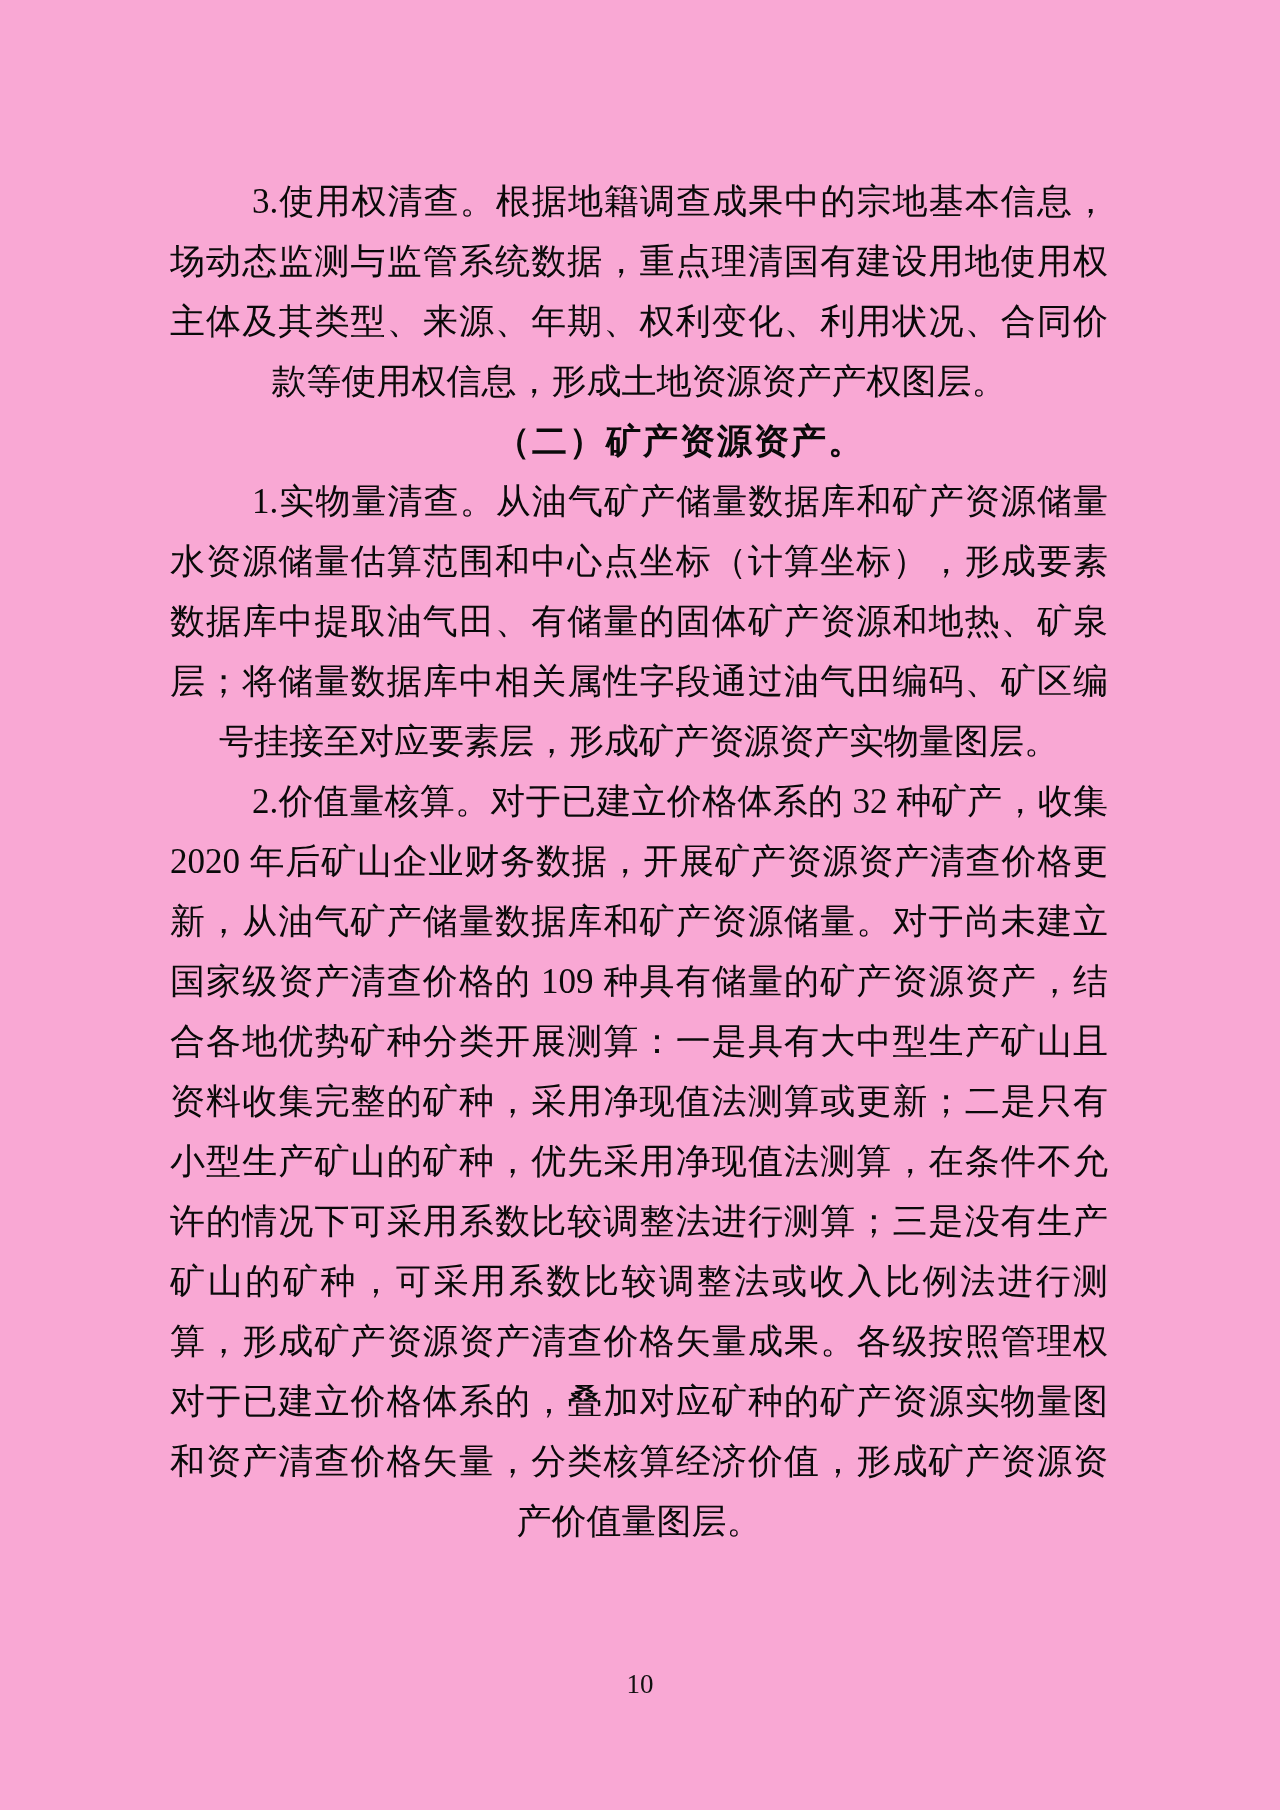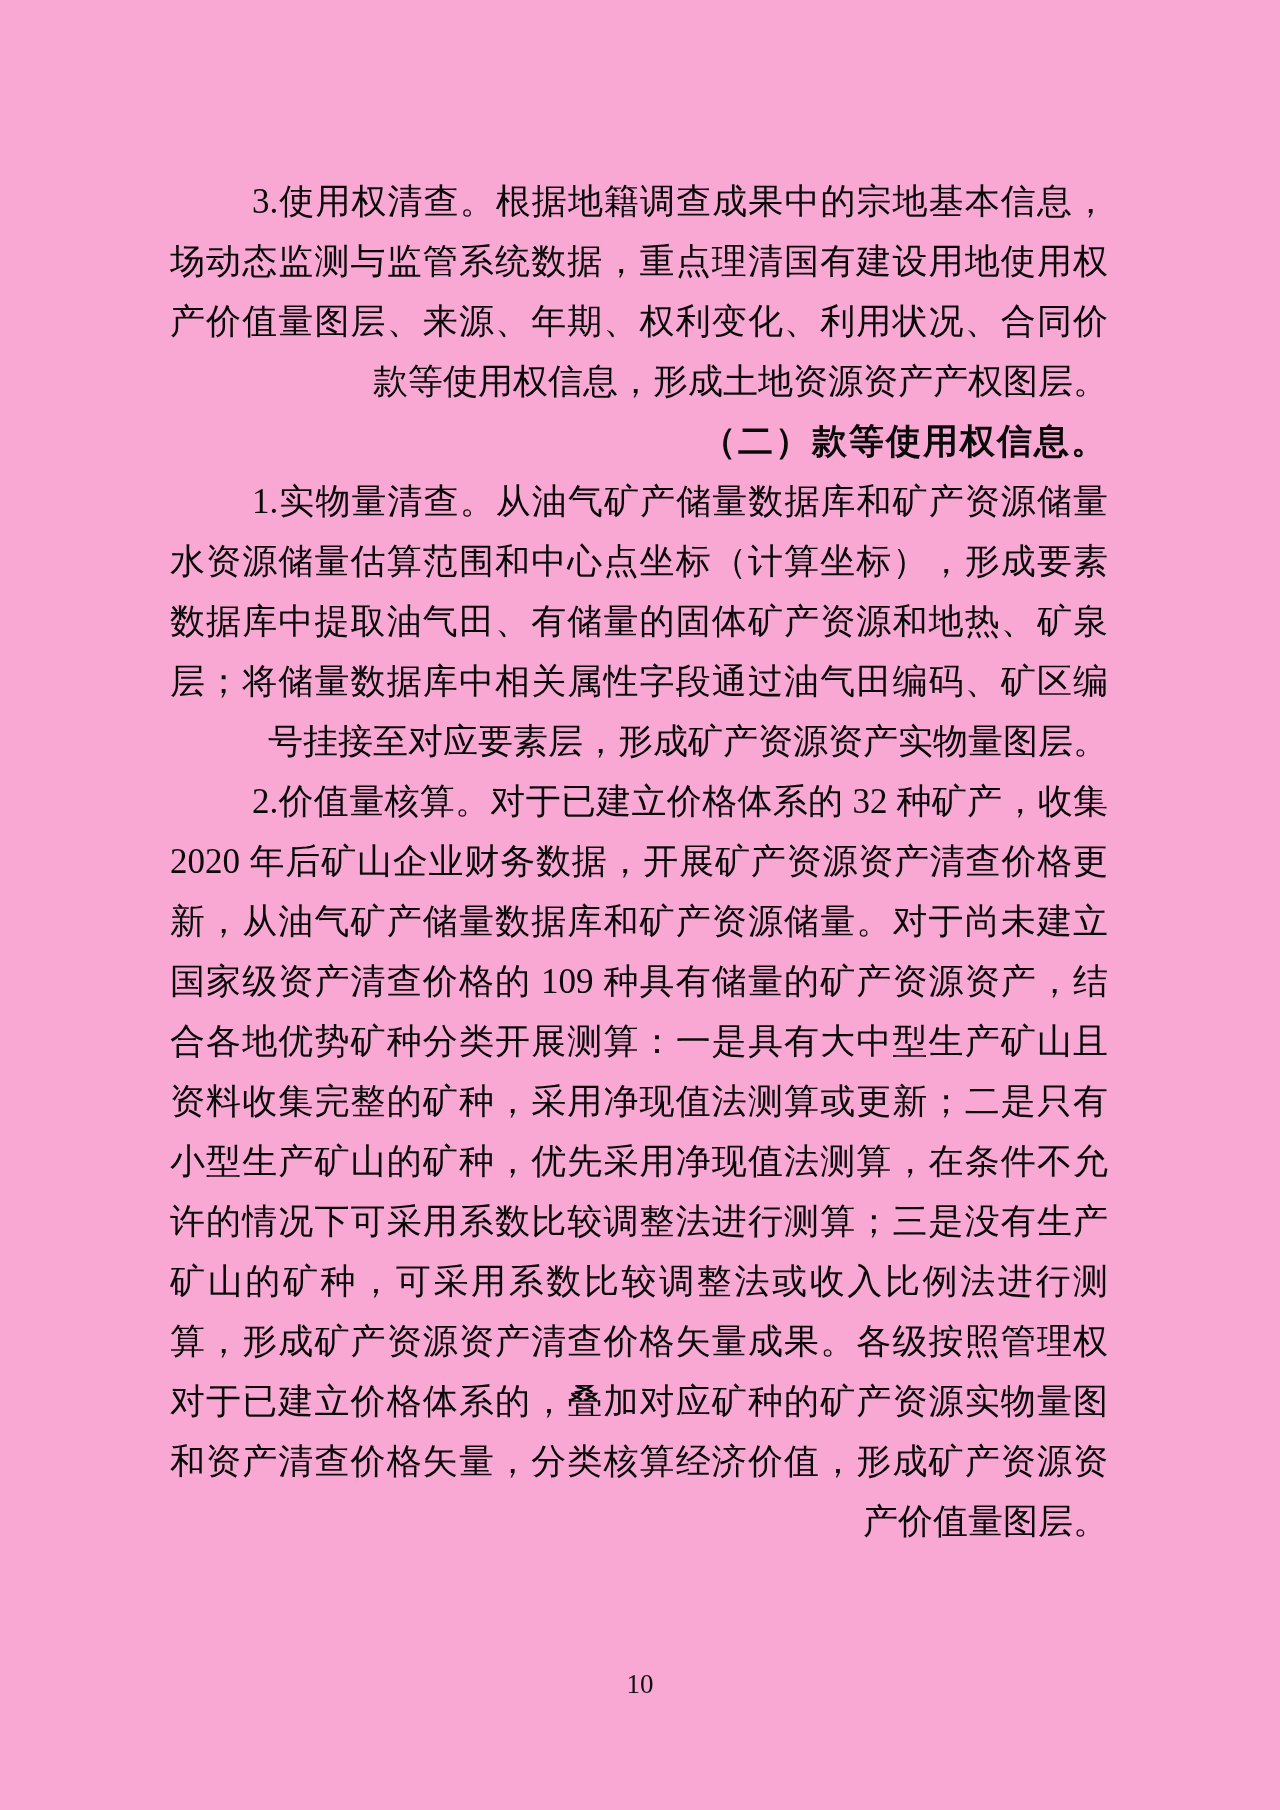--- a/index.html
+++ b/index.html
@@ -19,21 +19,21 @@
     position: absolute;
     left: 170px;
     top: 172px;
     width: 938px;
   }
   .line {
     font-size: 35px;
     line-height: 60px;
     height: 60px;
     overflow: hidden;
-    text-align: right;
+    text-align: center;
     color: #0a0a0a;
   }
   .line.justify {
     text-align: justify;
     text-align-last: justify;
   }
   .line.indent {
     text-indent: 82px;
   }
   .line.heading {
@@ -50,23 +50,23 @@
     color: #111111;
   }
 </style>
 </head>
 <body>
 
 <div class="page">
   <div class="doc-body">
       <div class="line justify indent">3.使用权清查。根据地籍调查成果中的宗地基本信息，</div>
       <div class="line justify">场动态监测与监管系统数据，重点理清国有建设用地使用权</div>
-      <div class="line justify">产价值量图层、来源、年期、权利变化、利用状况、合同价</div>
+      <div class="line justify">主体及其类型、来源、年期、权利变化、利用状况、合同价</div>
       <div class="line">款等使用权信息，形成土地资源资产产权图层。</div>
-      <div class="line heading indent">（二）款等使用权信息。</div>
+      <div class="line heading indent">（二）矿产资源资产。</div>
       <div class="line justify indent">1.实物量清查。从油气矿产储量数据库和矿产资源储量</div>
       <div class="line justify">水资源储量估算范围和中心点坐标（计算坐标），形成要素</div>
       <div class="line justify">数据库中提取油气田、有储量的固体矿产资源和地热、矿泉</div>
       <div class="line justify">层；将储量数据库中相关属性字段通过油气田编码、矿区编</div>
       <div class="line">号挂接至对应要素层，形成矿产资源资产实物量图层。</div>
       <div class="line justify indent">2.价值量核算。对于已建立价格体系的 32 种矿产，收集</div>
       <div class="line justify">2020 年后矿山企业财务数据，开展矿产资源资产清查价格更</div>
       <div class="line justify">新，从油气矿产储量数据库和矿产资源储量。对于尚未建立</div>
       <div class="line justify">国家级资产清查价格的 109 种具有储量的矿产资源资产，结</div>
       <div class="line justify">合各地优势矿种分类开展测算：一是具有大中型生产矿山且</div>

